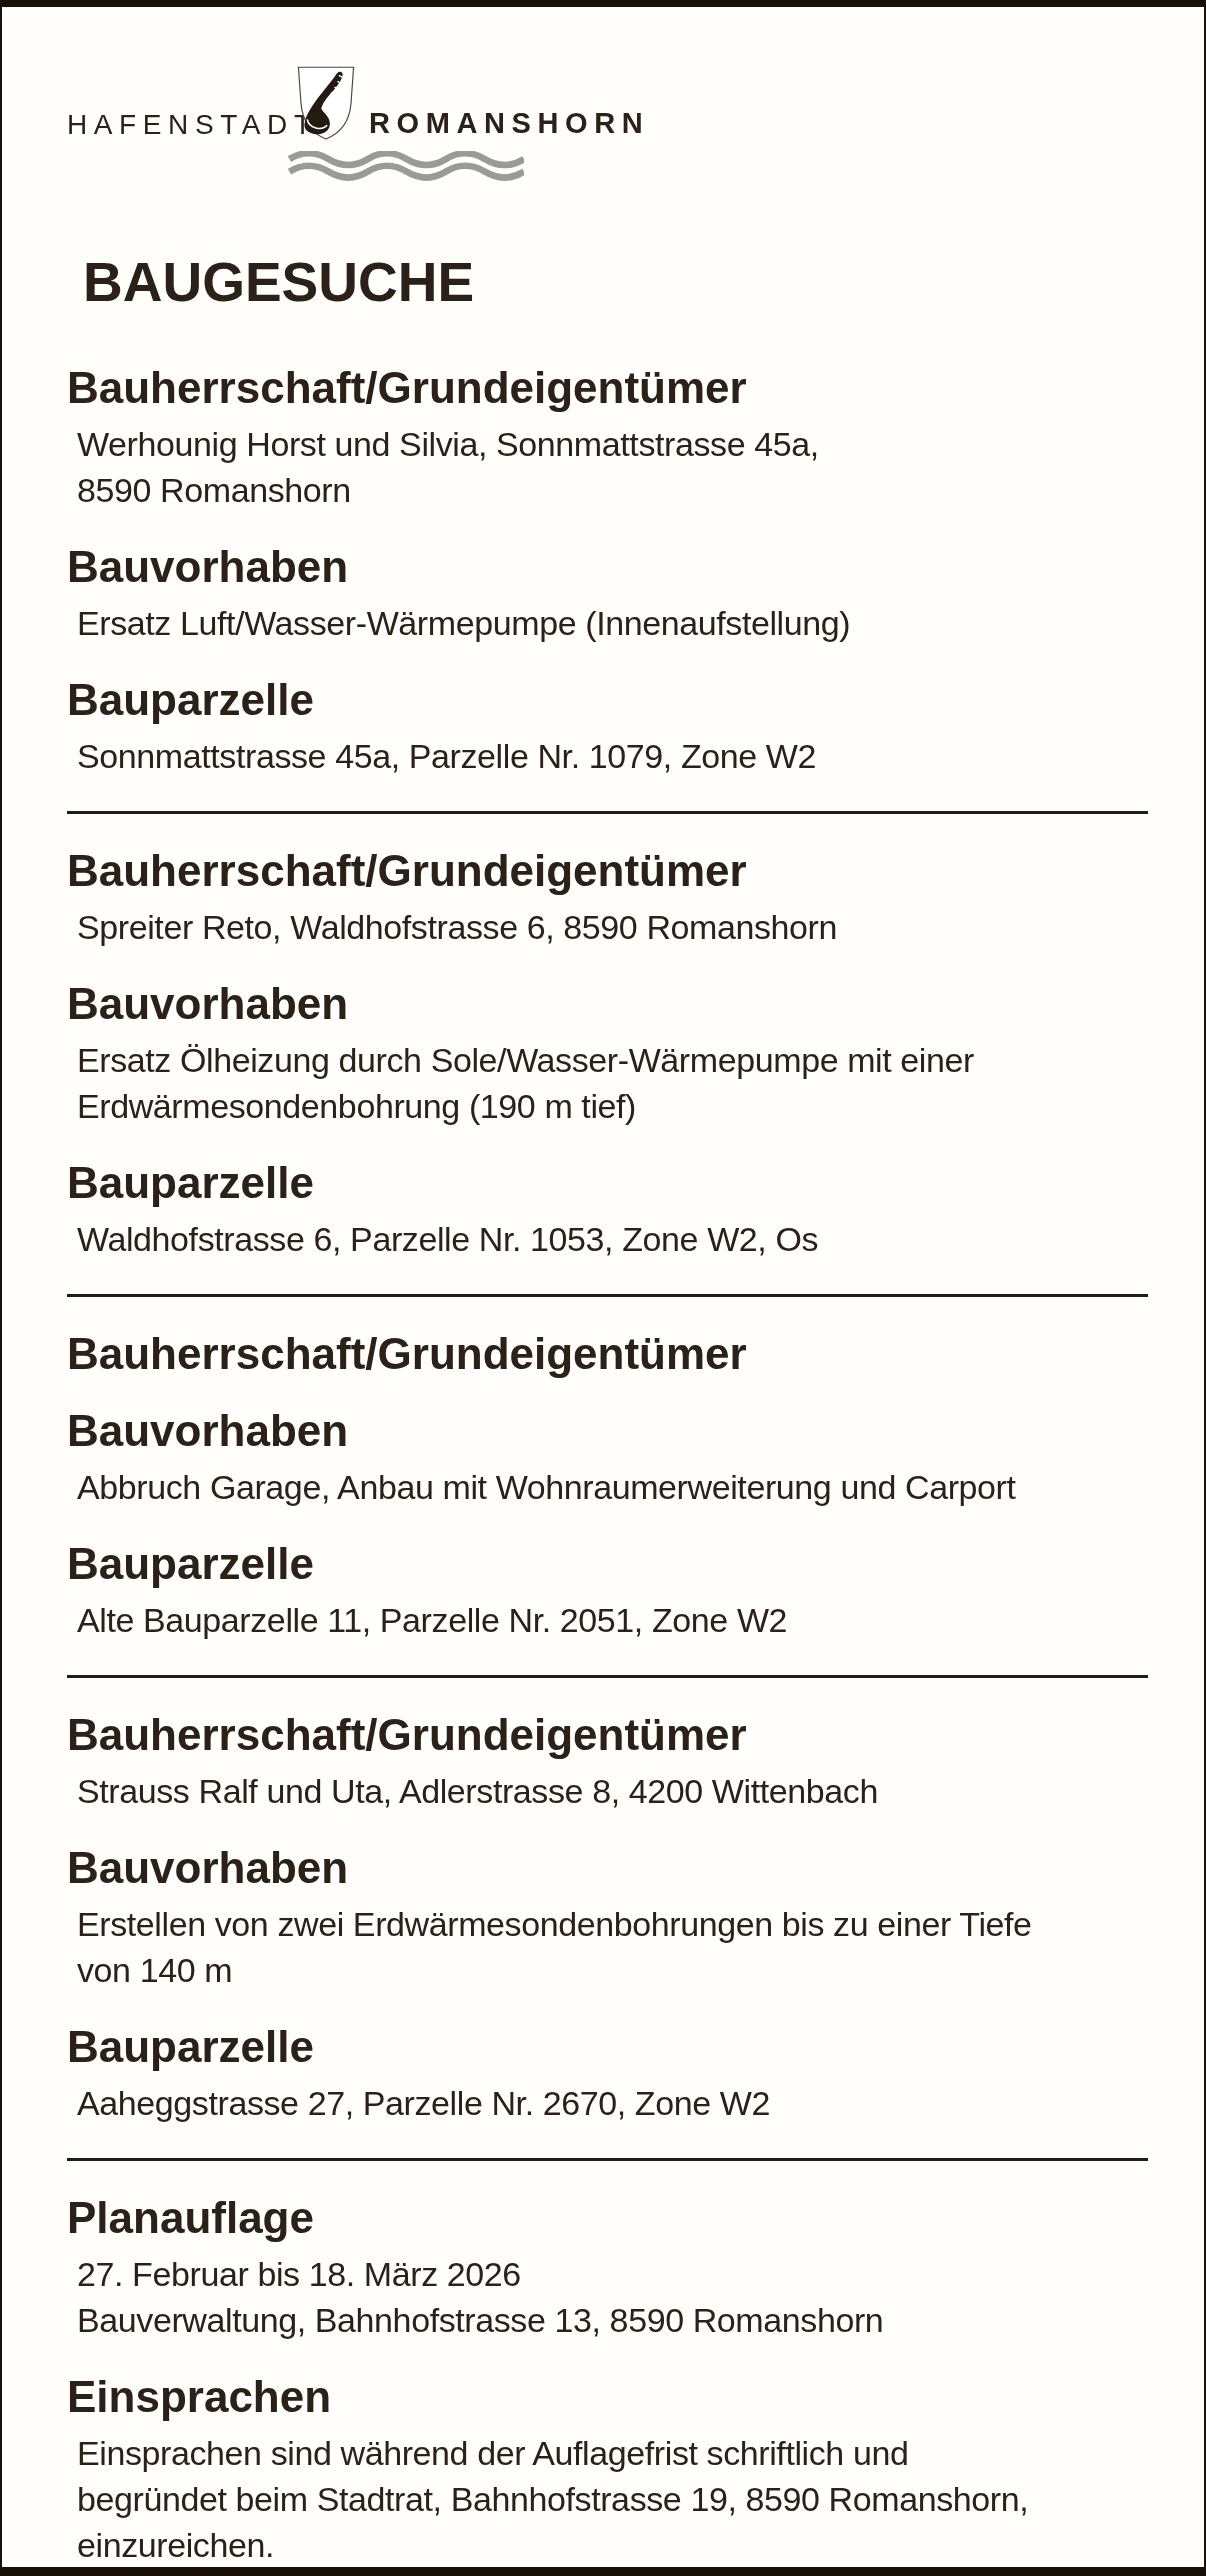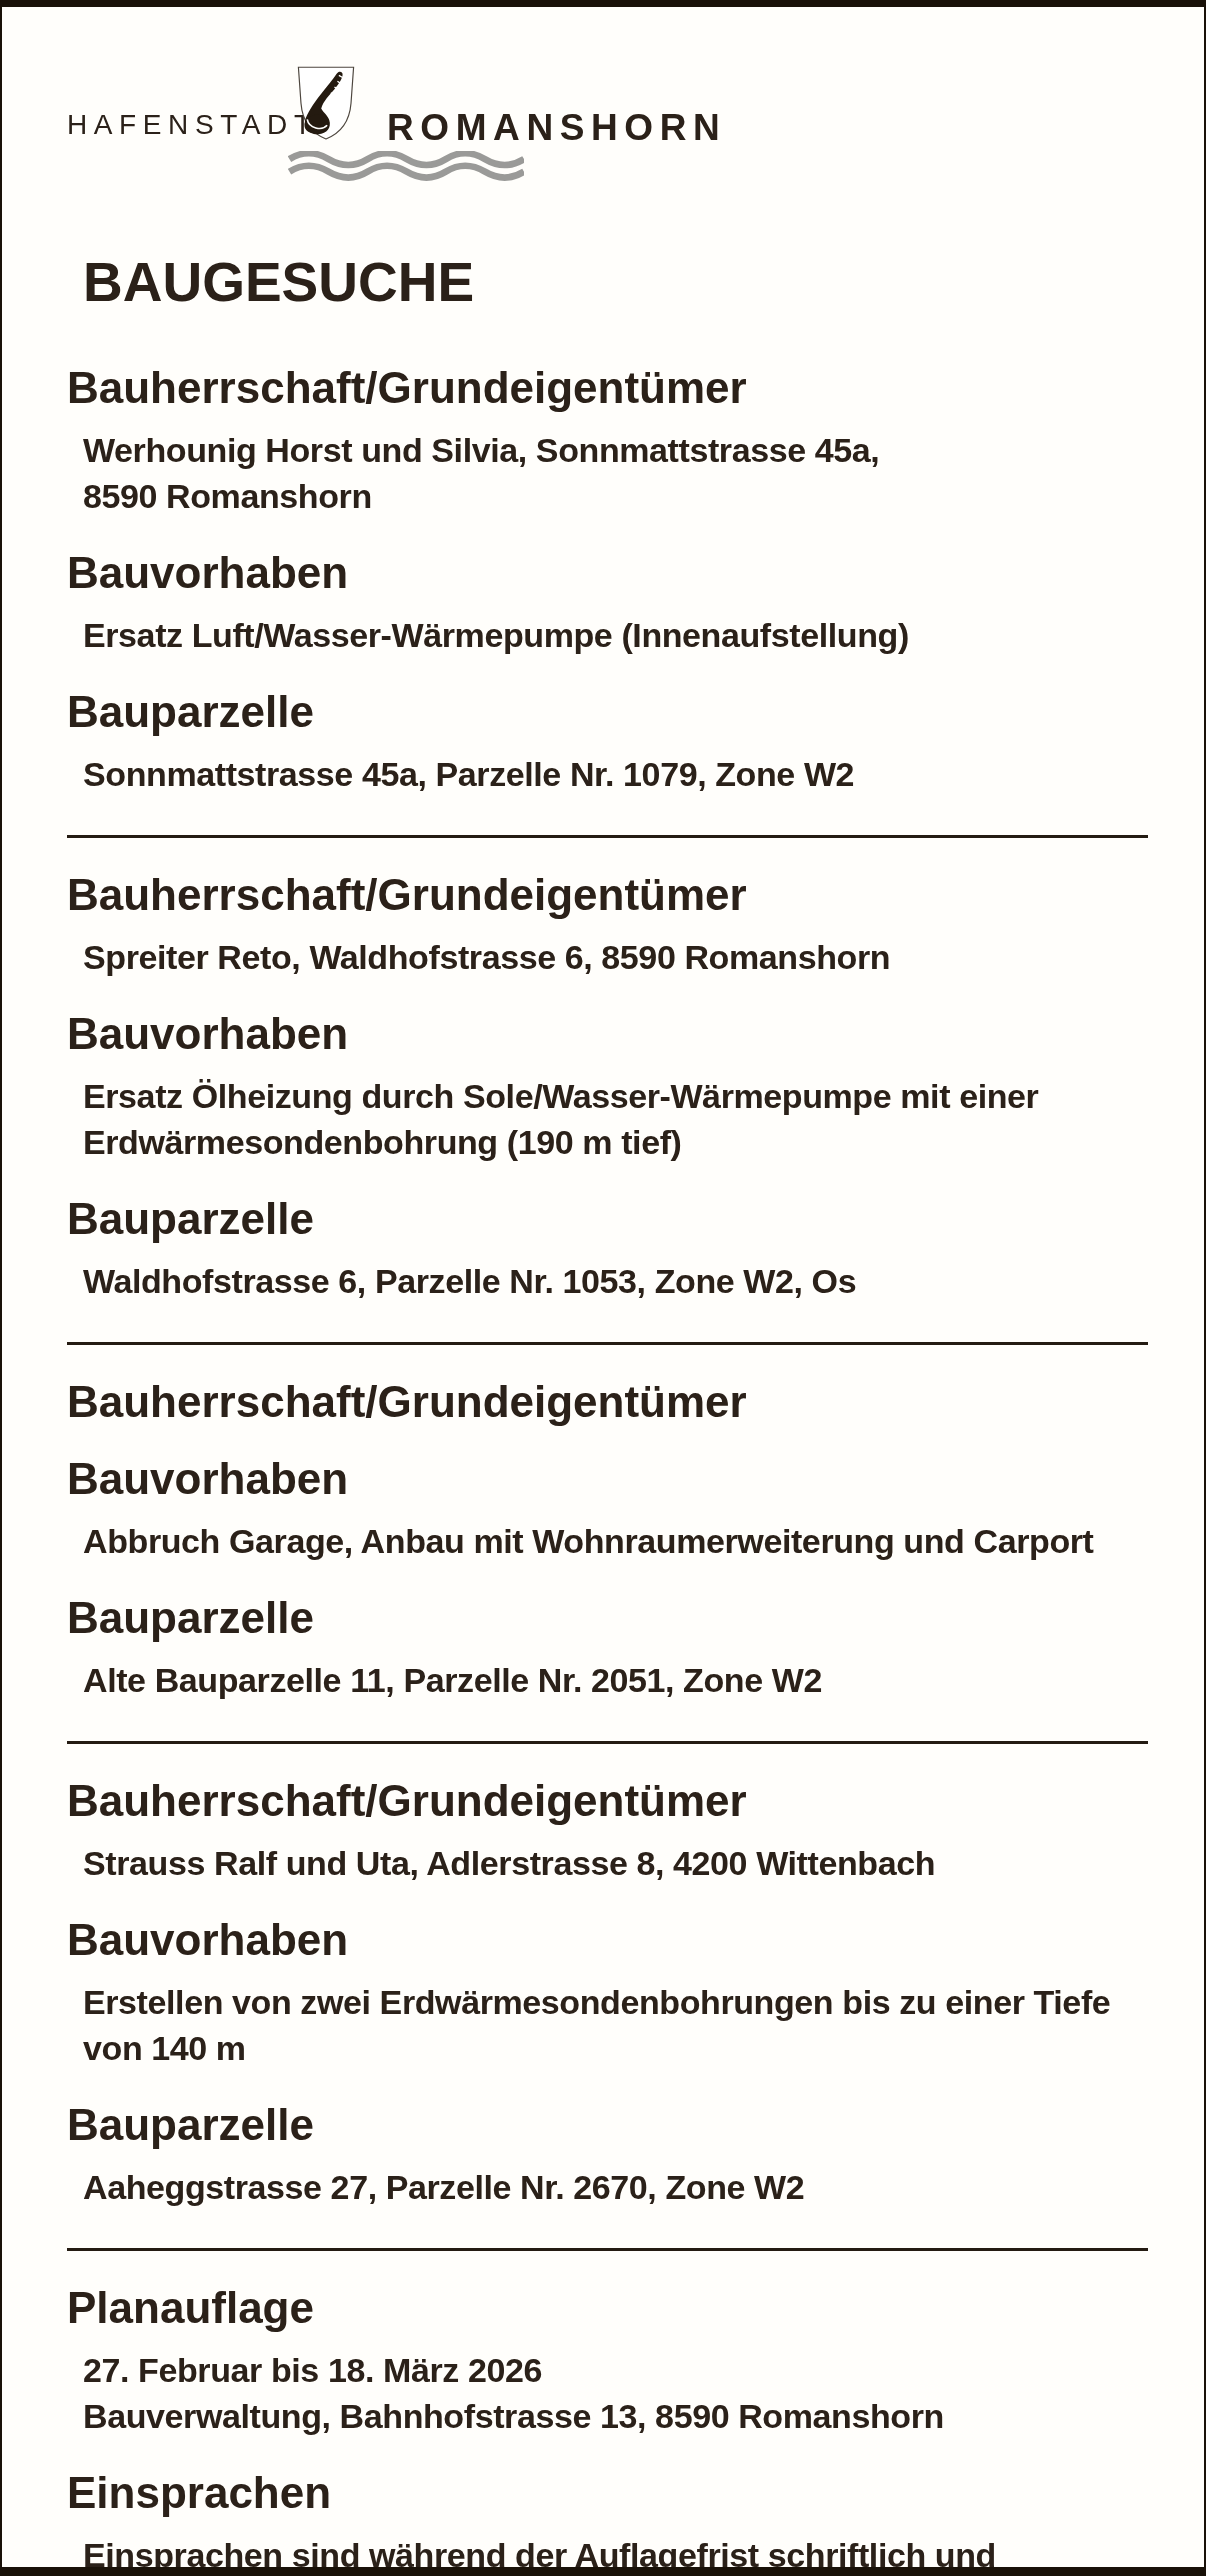--- a/index.html
+++ b/index.html
@@ -20,22 +20,22 @@
   }
   
   .logo { position: relative; height: 124px; margin-top: 58px; }
   .logo-left {
     position: absolute; left: 0; top: 46px;
     font-size: 28px; font-weight: 400; letter-spacing: 6.6px; line-height: 1;
     white-space: nowrap;
   }
   .crest { position: absolute; left: 227px; top: 0; width: 64px; height: 78px; }
   .logo-right {
-    position: absolute; left: 320px; top: 44px;
-    font-size: 37px; font-weight: 700; letter-spacing: 6.6px; line-height: 1;
+    position: absolute; left: 302px; top: 44px;
+    font-size: 29px; font-weight: 700; letter-spacing: 6.6px; line-height: 1;
     white-space: nowrap;
   }
   .waves { position: absolute; left: 221px; top: 86px; width: 236px; height: 29.5px; }
   
   h1.title {
     margin: 66px 0 0 16px;
     font-size: 55px; font-weight: 700; line-height: 55px; letter-spacing: 0;
   }
   
   .applications { margin-top: 55px; }
@@ -44,22 +44,22 @@
     padding-bottom: 22px;
     margin-bottom: 34px;
   }
   .field { margin-bottom: 31px; }
   .field:last-child { margin-bottom: 0; }
   .field h2 {
     margin: 0;
     font-size: 44px; font-weight: 700; line-height: 46px; letter-spacing: 0;
   }
   .field p {
-    margin: 16px;
-    font-size: 34px; font-weight: 700; line-height: 46px; letter-spacing: -0.4px;
+    margin: 10px;
+    font-size: 34px; font-weight: 400; line-height: 46px; letter-spacing: -0.4px;
     white-space: pre-line;
   }
   section.footer-block { border-bottom: none; }
 </style>
 </head>
 <body>
 
 <div class="page">
 
   <header class="logo">

